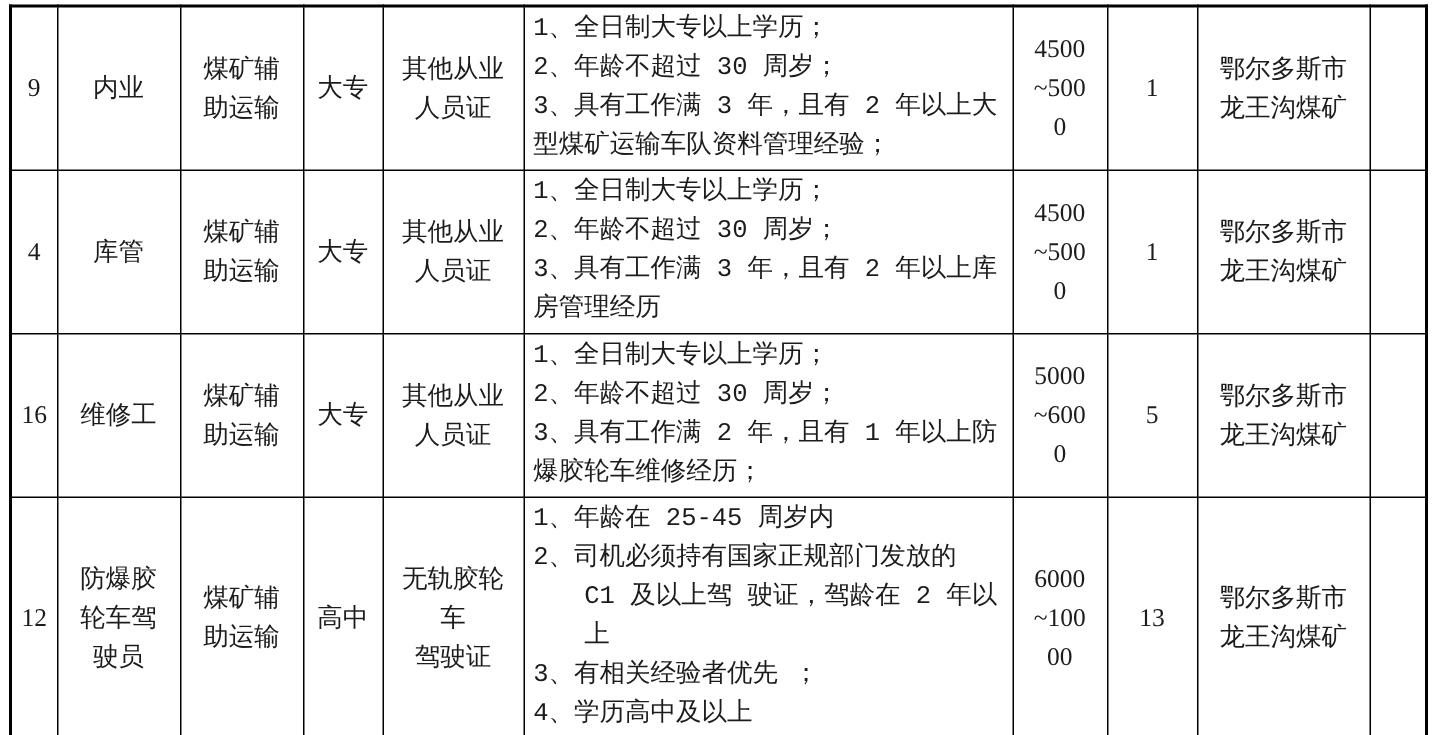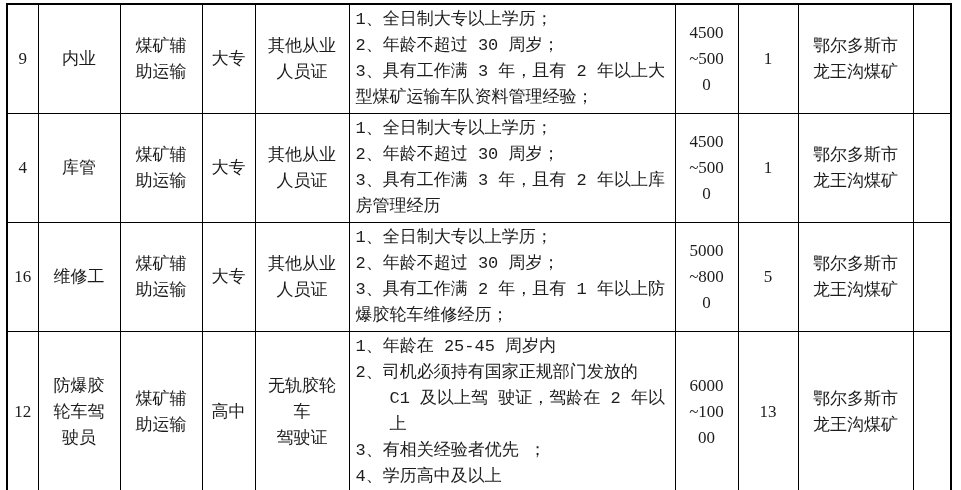--- a/index.html
+++ b/index.html
@@ -109,21 +109,21 @@
       <td>煤矿辅
 助运输</td>
       <td>大专</td>
       <td>其他从业
 人员证</td>
       <td class="req">1、全日制大专以上学历；
 2、年龄不超过 30 周岁；
 3、具有工作满 2 年，且有 1 年以上防
 爆胶轮车维修经历；</td>
       <td>5000
-~800
+~600
 0</td>
       <td>5</td>
       <td>鄂尔多斯市
 龙王沟煤矿</td>
       <td></td>
     </tr>
 
     <tr class="r-12">
       <td>12</td>
       <td>防爆胶

